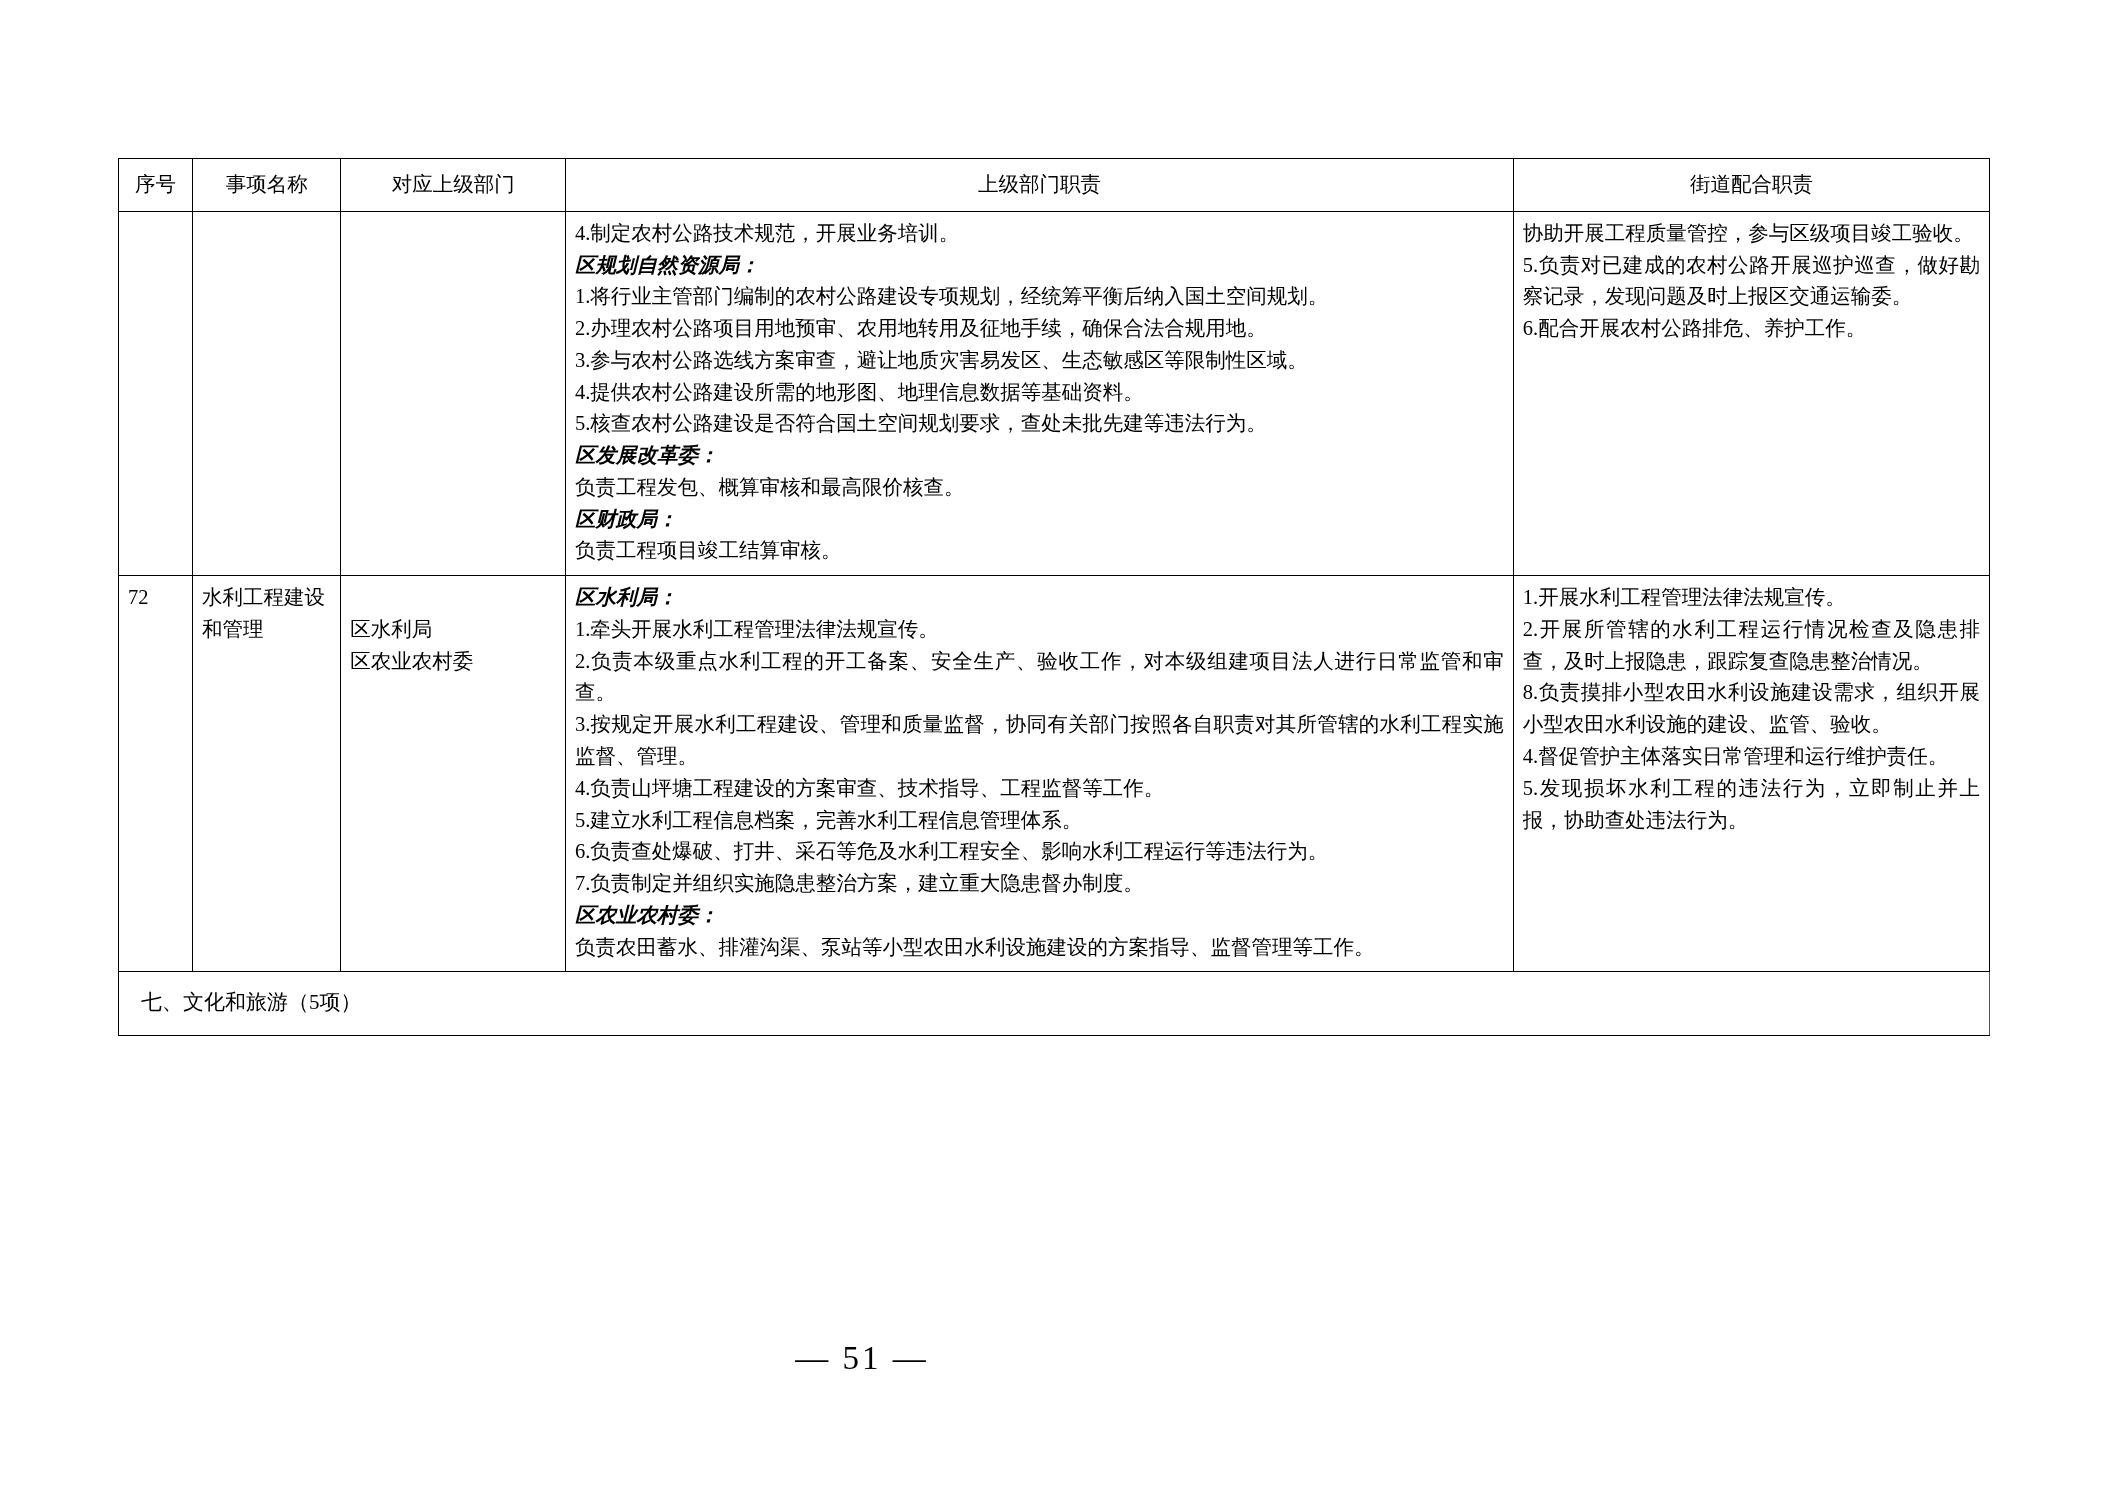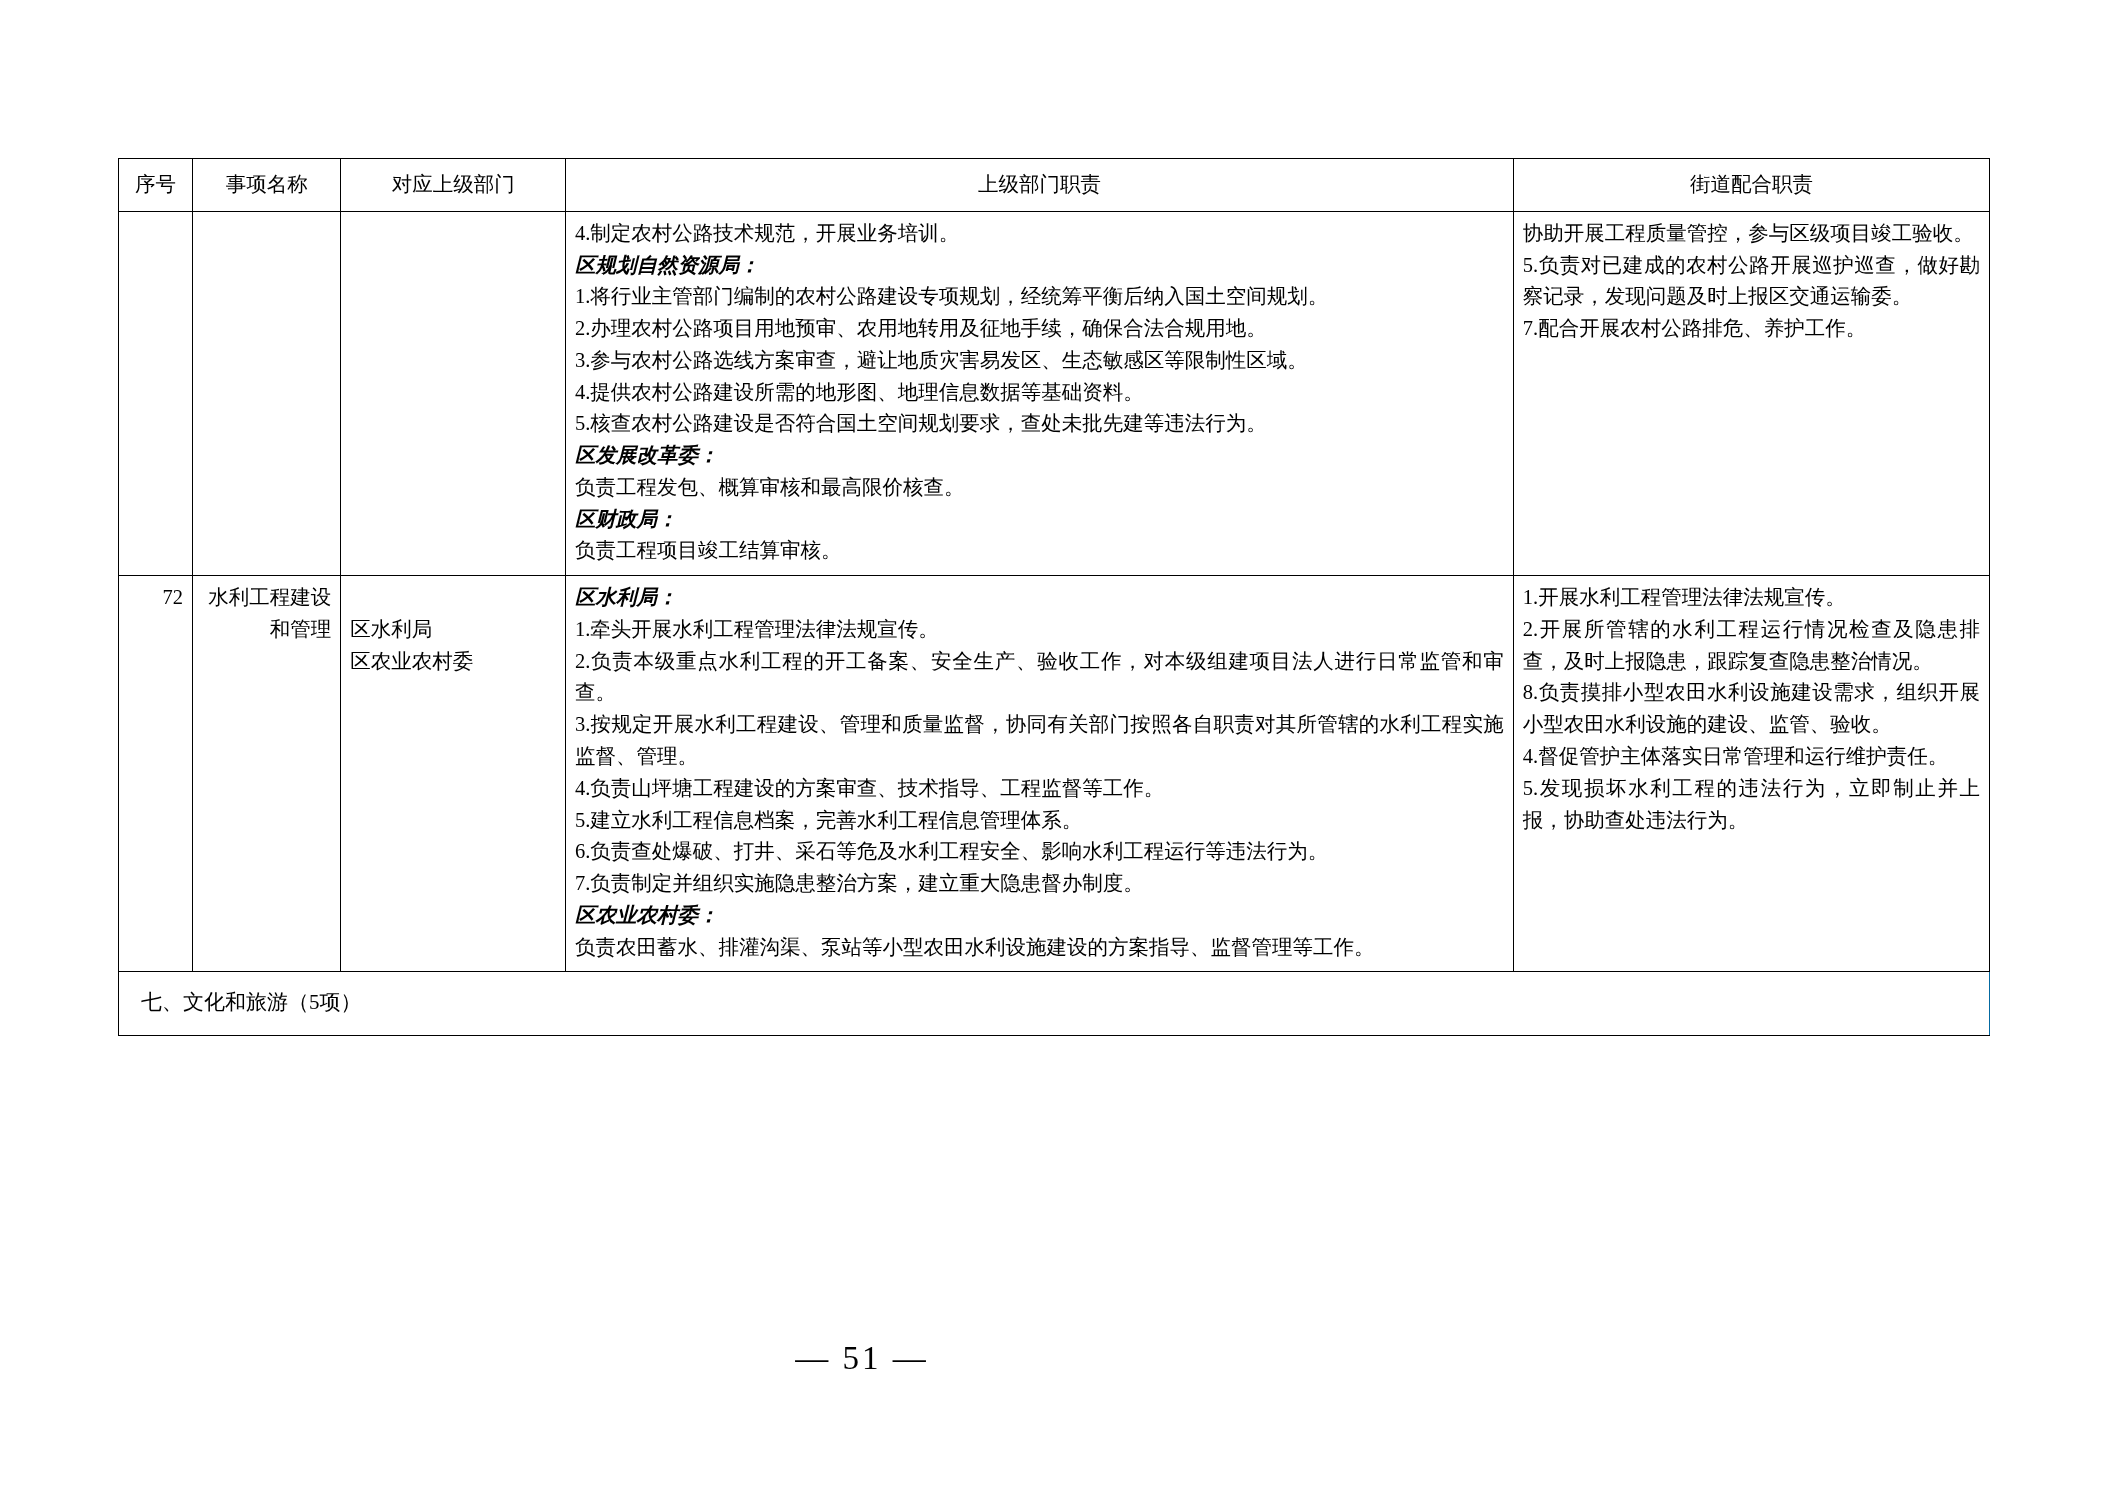--- a/index.html
+++ b/index.html
@@ -42,21 +42,21 @@
     vertical-align: middle;
     padding: 10px 6px;
   }
   .col-no      { width: 66px; }
   .col-name    { width: 132px; }
   .col-dept    { width: 200px; }
   .col-duty    { width: 844px; }
   .col-street  { width: 424px; }
 
   .cell-center {
-    text-align: right;
+    text-align: left;
     vertical-align: middle;
   }
   .cell-mid {
     vertical-align: middle;
   }
   .para {
     margin: 0;
     text-align: justify;
     text-justify: inter-ideograph;
   }
@@ -137,21 +137,21 @@
           <p class="para">4.提供农村公路建设所需的地形图、地理信息数据等基础资料。</p>
           <p class="para">5.核查农村公路建设是否符合国土空间规划要求，查处未批先建等违法行为。</p>
           <p class="para bold">区发展改革委：</p>
           <p class="para">负责工程发包、概算审核和最高限价核查。</p>
           <p class="para bold">区财政局：</p>
           <p class="para">负责工程项目竣工结算审核。</p>
         </td>
         <td>
           <p class="para">协助开展工程质量管控，参与区级项目竣工验收。</p>
           <p class="para">5.负责对已建成的农村公路开展巡护巡查，做好勘察记录，发现问题及时上报区交通运输委。</p>
-          <p class="para">7.配合开展农村公路排危、养护工作。</p>
+          <p class="para">6.配合开展农村公路排危、养护工作。</p>
         </td>
       </tr>
 
       <tr>
         <td class="cell-center">
           <span>72</span>
         </td>
         <td class="cell-center">
           <span>水利工程建设和管理</span>
         </td>

